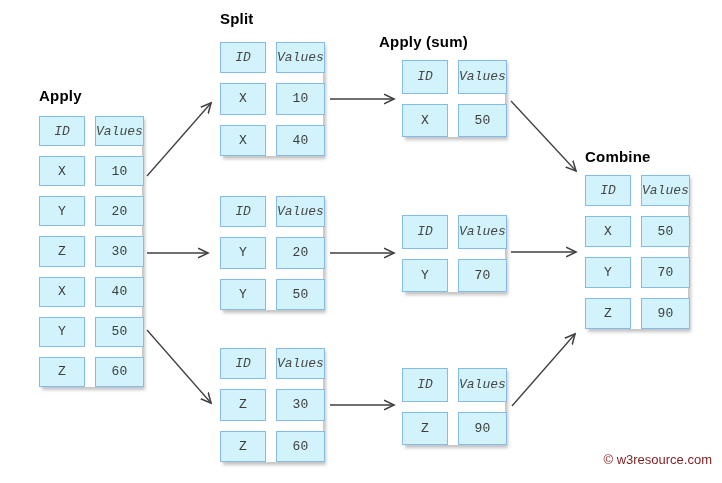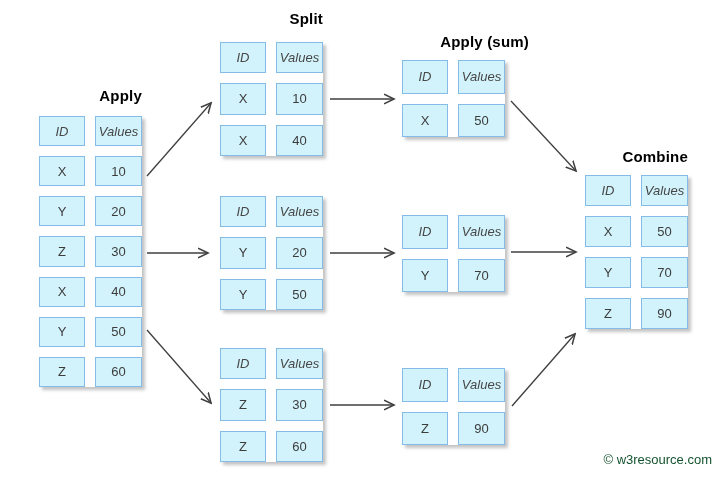--- a/index.html
+++ b/index.html
@@ -2,37 +2,38 @@
 <html style="--cell-fill: #d2f3fb; --cell-border: #85bbe8;"><head>
 <meta charset="utf-8">
 <style>
   html, body { margin:0; padding:0; background:#ffffff; }
   #stage {
     position:relative; width:722px; height:483px; background:#ffffff;
     font-family:"Liberation Sans", sans-serif; overflow:hidden;
   }
   .stage-title {
     position:absolute; font-weight:bold; font-size:15px; color:#000000;
-    text-align:right; letter-spacing:0.2px;
+    text-align:left; letter-spacing:0.2px;
   }
   .tbl {
     position:absolute; display:grid; grid-template-columns:46px 1fr;
     grid-auto-rows:1fr; gap:10px; background:#ffffff;
     box-shadow:3px 3px 3px rgba(125,125,125,0.45);
+    font-family:Liberation Mono, monospace;
   }
   .cell {
     border:1px solid var(--cell-border, #85bbe8);
     background:var(--cell-fill, #d2f3fb);
     display:flex; align-items:center; justify-content:center;
     font-size:13px; color:#3c3c3c;
   }
   .cell.head { font-style:italic; color:#474747; }
   #arrows { position:absolute; left:0; top:0; width:722px; height:483px; pointer-events:none; }
   #watermark {
-    position:absolute; top:452px; right:10px; font-size:13px; color:#14532d;
+    position:absolute; top:452px; right:10px; font-size:13px; color:#7f1d1d;
   }
 </style>
 </head>
 <body>
 
 <div id="stage">
 
   <svg id="arrows" viewBox="0 0 722 483" xmlns="http://www.w3.org/2000/svg">
     <defs>
       <marker id="ah" viewBox="0 0 10 10" refX="8.5" refY="5" markerWidth="9" markerHeight="9" orient="auto-start-reverse">

